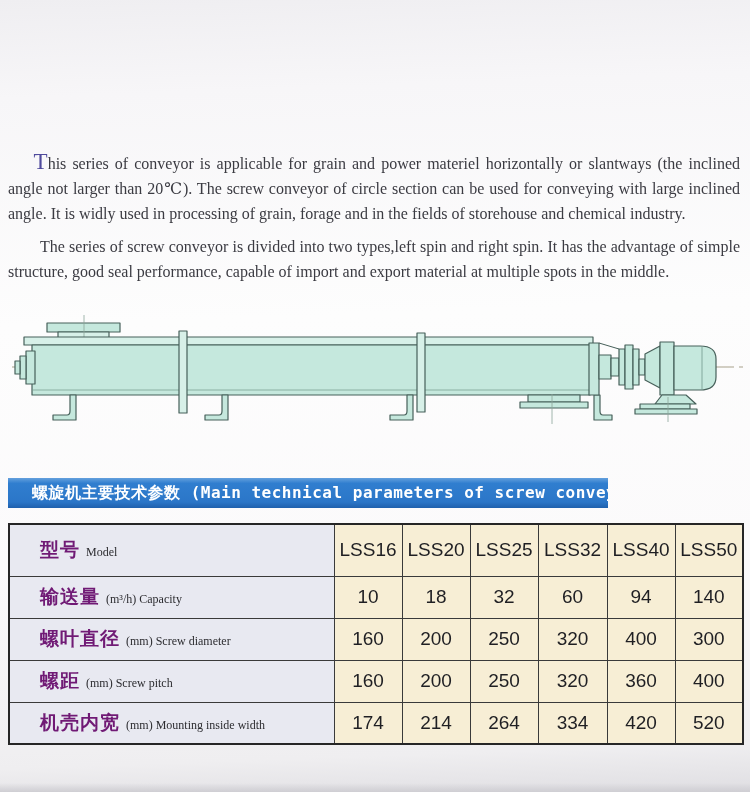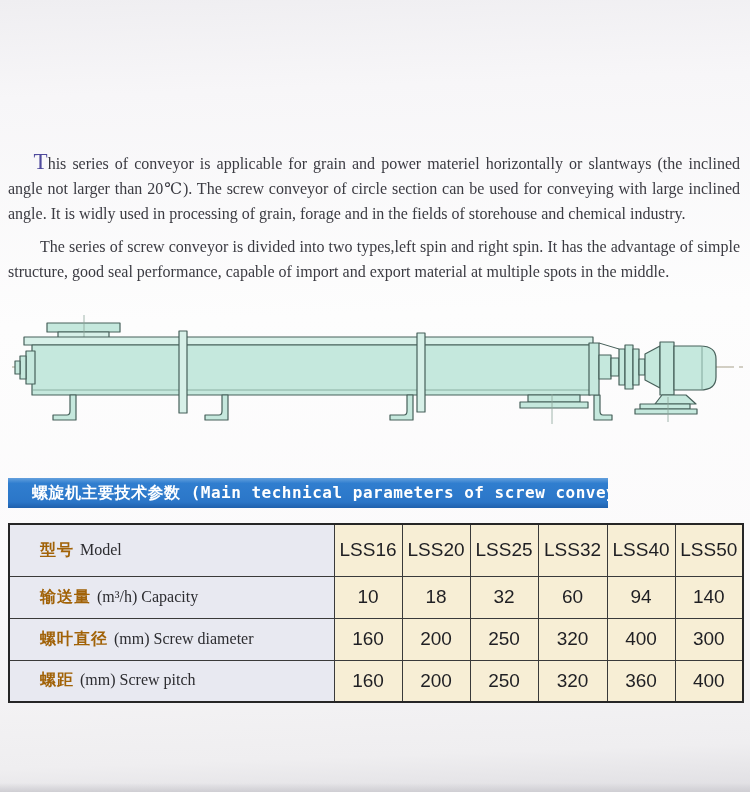--- a/index.html
+++ b/index.html
@@ -57,25 +57,25 @@
   }
   td.val{
     background:#f7eed5;text-align:center;
     font-family:"Liberation Sans","DejaVu Sans",sans-serif;
     font-size:19px;color:#1f1f23;
   }
   tr.hdr td{height:52px;}
   tr.row td{height:42px;}
   .lbl-cn{
     font-family:"DejaVu Sans",sans-serif;font-weight:700;
-    font-size:16px;color:#a16207;letter-spacing:1px;
+    font-size:19px;color:#701a75;letter-spacing:1px;
   }
   .lbl-en{
     font-family:"Liberation Serif","DejaVu Serif",serif;
-    font-size:16px;color:#2c2c30;margin-left:6px;
+    font-size:12px;color:#2c2c30;margin-left:6px;
   }
   .bottom-shade{
     position:absolute;left:0;right:0;bottom:0;height:9px;
     background:linear-gradient(180deg,rgba(210,209,213,0),#cfced3);
   }
 </style>
 </head>
 <body>
 
 <div class="page">
@@ -196,17 +196,26 @@
       </tr>
       <tr class="row">
         <td class="label"><span class="lbl-cn">螺距</span><span class="lbl-en">(mm) Screw pitch</span></td>
         <td class="val">160</td>
         <td class="val">200</td>
         <td class="val">250</td>
         <td class="val">320</td>
         <td class="val">360</td>
         <td class="val">400</td>
       </tr>
+      <tr class="row">
+        <td class="label"><span class="lbl-cn">机壳内宽</span><span class="lbl-en">(mm) Mounting inside width</span></td>
+        <td class="val">174</td>
+        <td class="val">214</td>
+        <td class="val">264</td>
+        <td class="val">334</td>
+        <td class="val">420</td>
+        <td class="val">520</td>
+      </tr>
     </tbody>
   </table>
 
   <div class="bottom-shade"></div>
 </div>
 
 </body></html>

